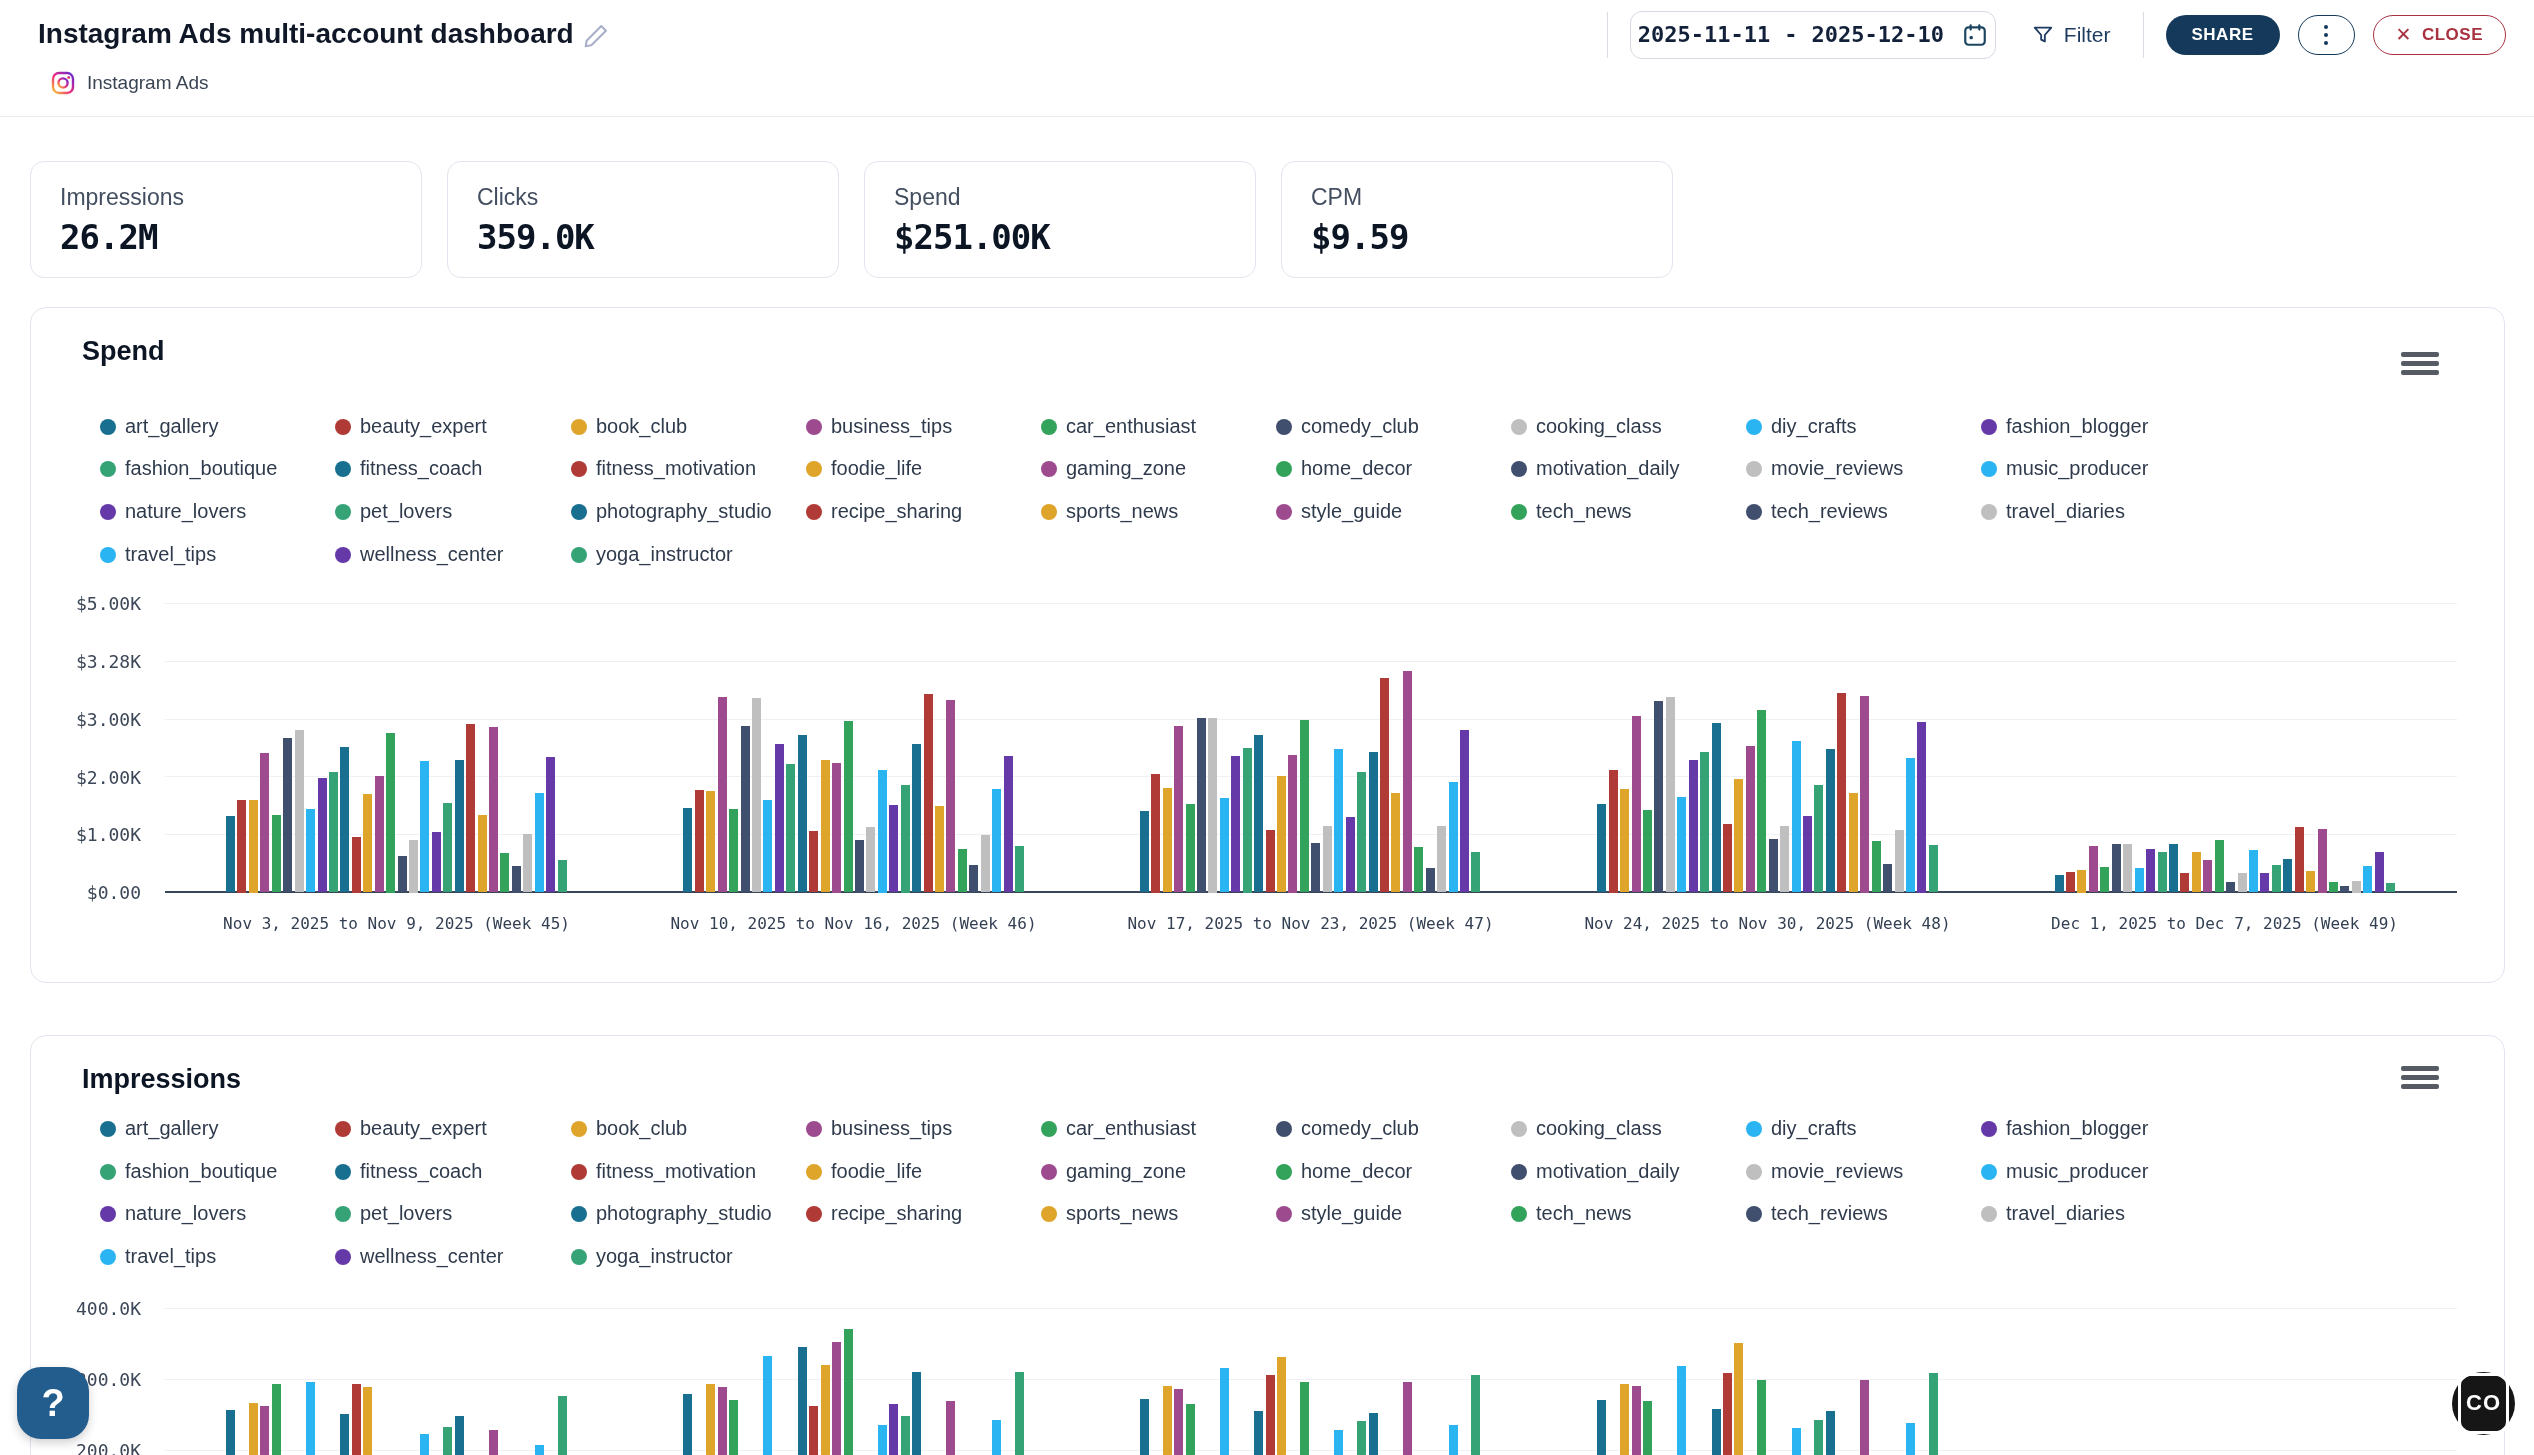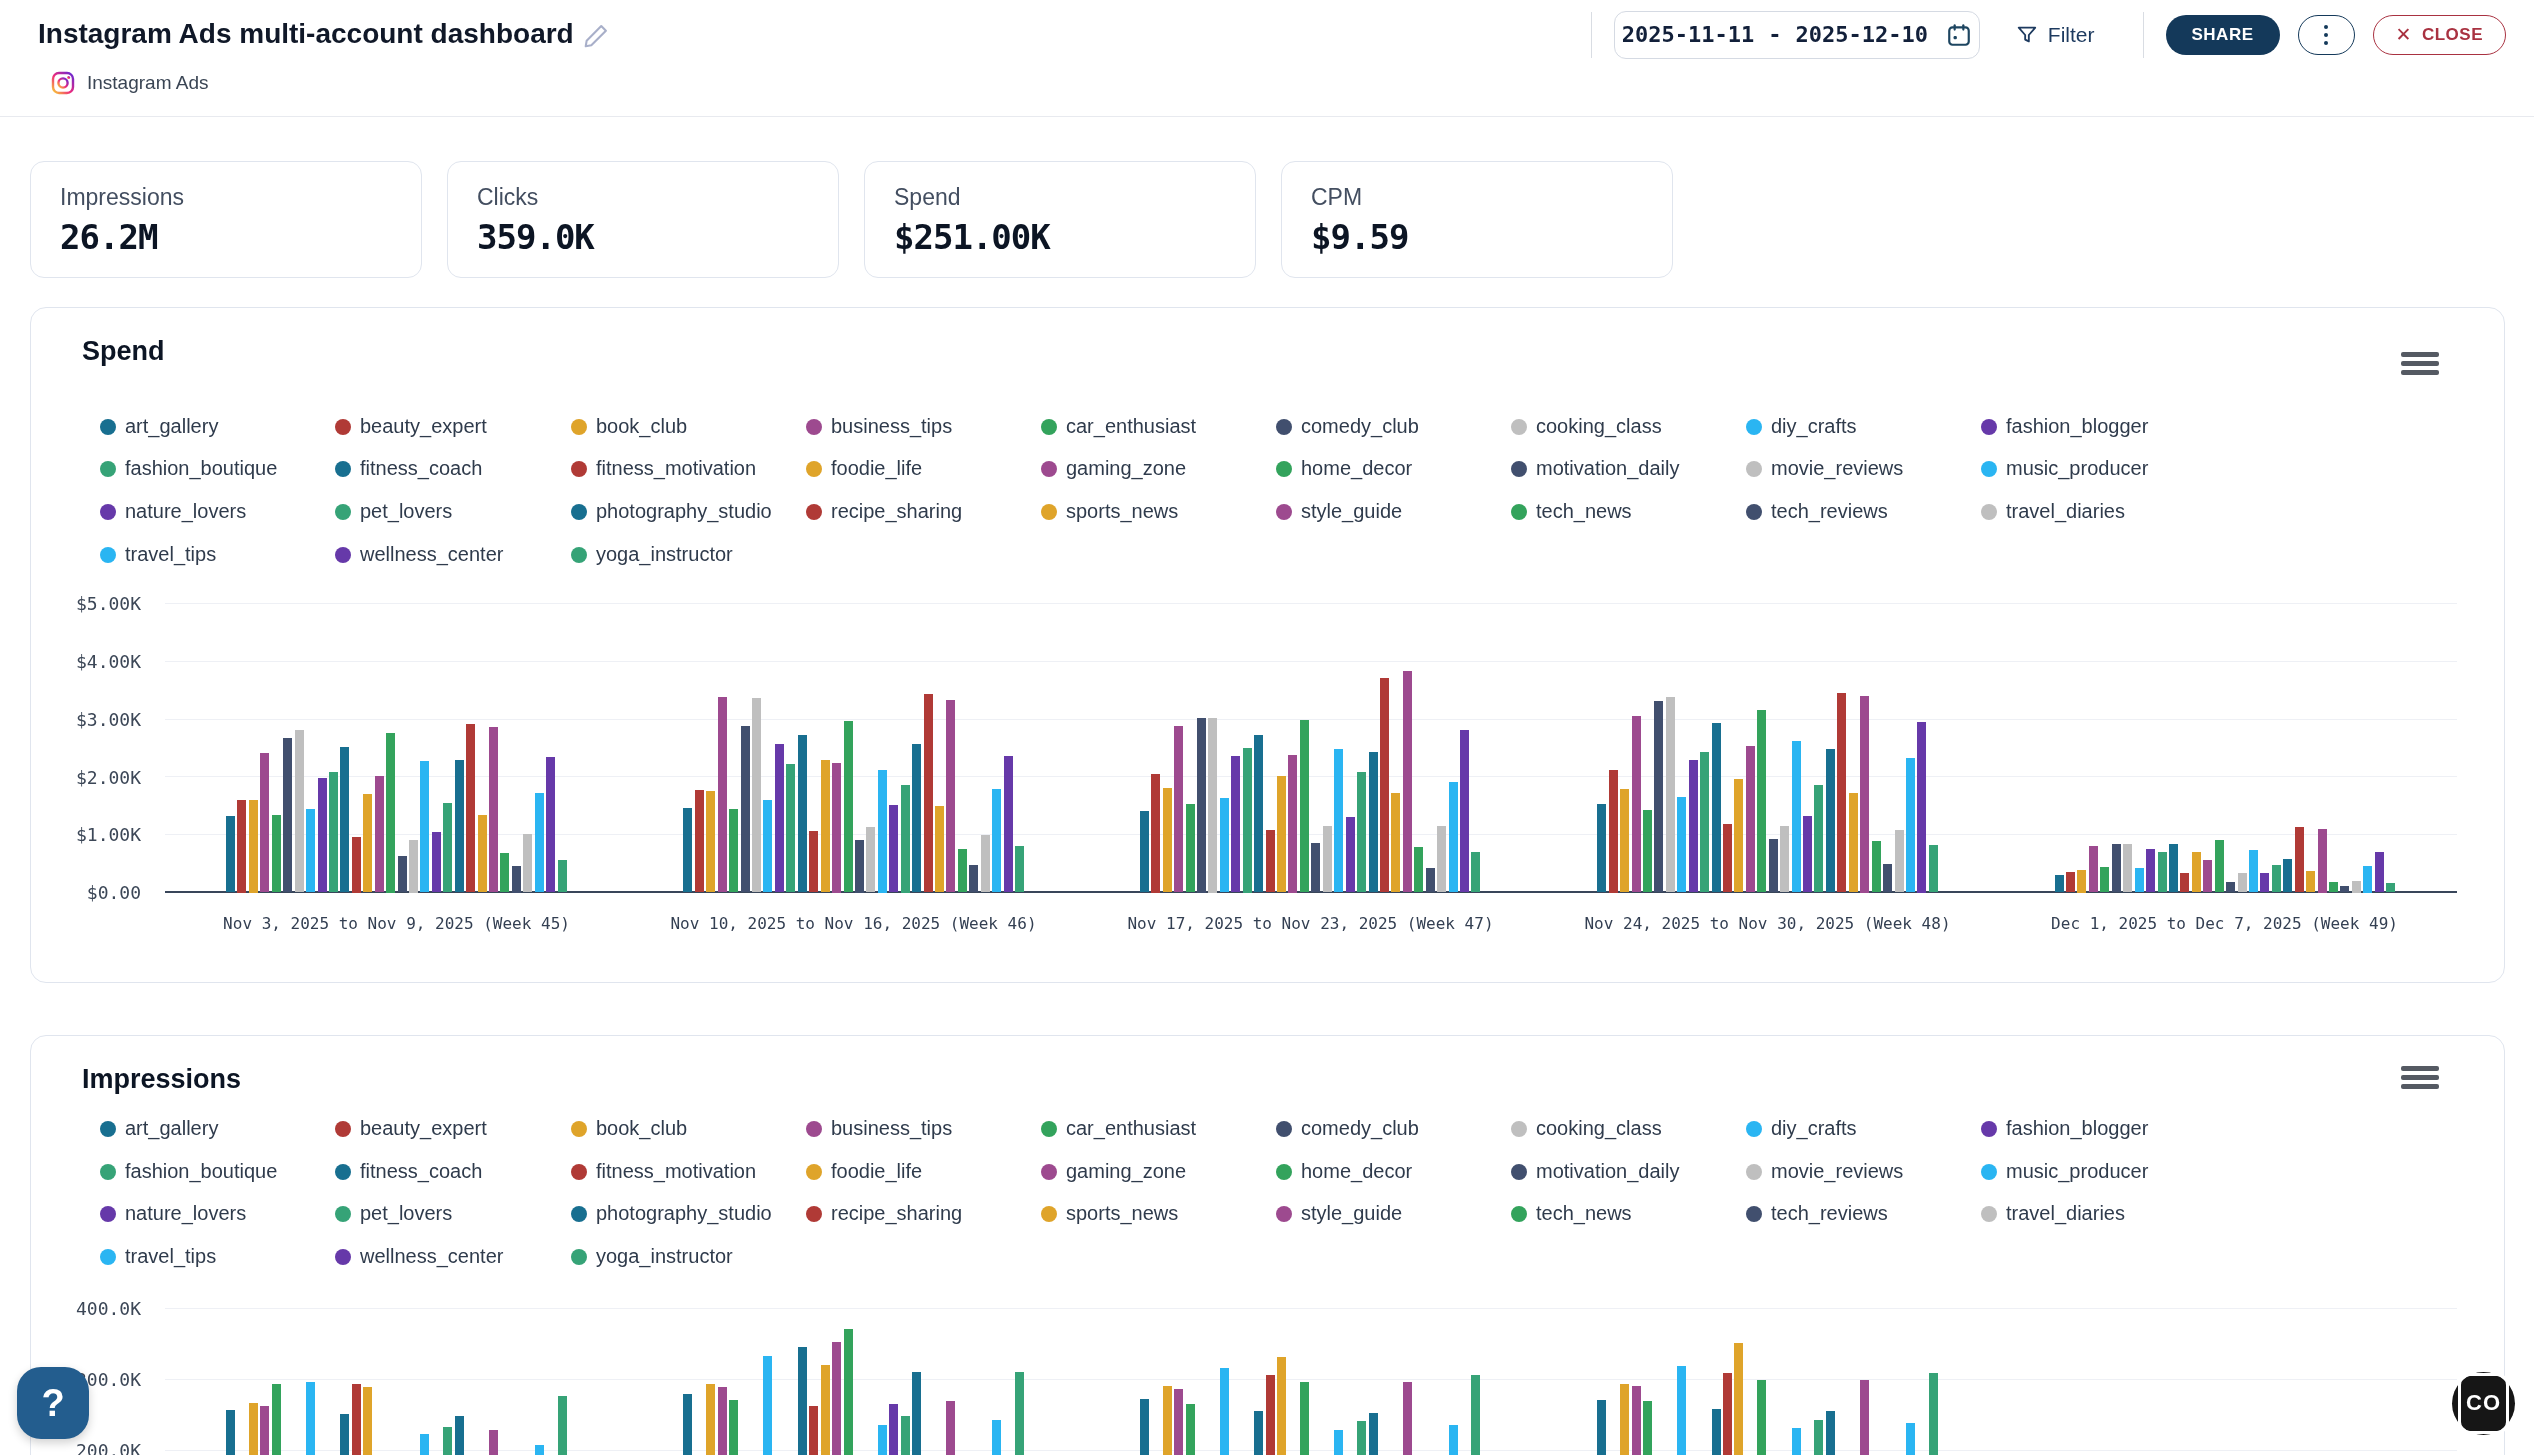--- a/index.html
+++ b/index.html
@@ -17,21 +17,21 @@
   .ig-icon { width:24px; height:24px; display:block; }
 
   .hdr-right { position:absolute; right:28px; top:0; height:69px; display:flex; align-items:center; }
   .vdiv { width:1px; height:46px; background:#d9dde3; }
   .date-box { width:366px; height:48px; border:1.5px solid #d5dae3; border-radius:12px;
               display:flex; align-items:center; justify-content:center; gap:14px;
               margin-left:22px; margin-right:36px; cursor:pointer; background:#fff; }
   .date-box span { font-size:22px; font-weight:700; color:#12203a; }
   .cal-icon { width:26px; height:26px; margin-left:4px; }
   .filter-btn { display:flex; align-items:center; gap:10px; color:#1d3a5f; font-size:21px;
-                margin-right:48px; cursor:pointer; }
+                margin-right:32px; cursor:pointer; }
   .filter-btn svg { width:22px; height:22px; }
   .share-btn { margin-left:22px; height:40px; padding:0 26px; border-radius:20px; background:#14395a;
                color:#fff; font-size:17px; font-weight:700; letter-spacing:0.5px; border:none;
                display:flex; align-items:center; cursor:pointer; }
   .kebab-btn { margin-left:18px; width:57px; height:40px; border-radius:20px; background:#fff;
                border:1.5px solid #14395a; display:flex; align-items:center; justify-content:center;
                cursor:pointer; }
   .kebab-btn .dots { display:flex; flex-direction:column; gap:4px; }
   .kebab-btn .dots i { width:4px; height:4px; border-radius:50%; background:#14395a; }
   .close-btn { margin-left:18px; height:40px; padding:0 22px; border-radius:20px; background:#fff;
@@ -279,21 +279,21 @@
       <span class="legend-dot" style="background: rgb(102, 57, 169);"></span>
       <span class="legend-label">wellness_center</span>
     </div>
     <div class="legend-item" style="left: 540px; top: 235px;">
       <span class="legend-dot" style="background: rgb(54, 163, 119);"></span>
       <span class="legend-label">yoga_instructor</span>
     </div>
     <div class="gridline" style="left: 134px; width: 2292px; top: 295px;"></div>
     <div class="ytick num" style="right: 2363px; top: 285px;">$5.00K</div>
     <div class="gridline" style="left: 134px; width: 2292px; top: 353px;"></div>
-    <div class="ytick num" style="right: 2363px; top: 343px;">$4.00K</div>
+    <div class="ytick num" style="right: 2363px; top: 343px;">$3.28K</div>
     <div class="gridline" style="left: 134px; width: 2292px; top: 411px;"></div>
     <div class="ytick num" style="right: 2363px; top: 401px;">$3.00K</div>
     <div class="gridline" style="left: 134px; width: 2292px; top: 468px;"></div>
     <div class="ytick num" style="right: 2363px; top: 459px;">$2.00K</div>
     <div class="gridline" style="left: 134px; width: 2292px; top: 526px;"></div>
     <div class="ytick num" style="right: 2363px; top: 516px;">$1.00K</div>
     <div class="ytick num" style="right: 2363px; top: 574px;">$0.00</div>
     <div class="axis-line" style="left: 134px; width: 2292px; top: 583px;"></div>
     <div class="xgroup-label num" style="left: 118px; top: 606px;">Nov 3, 2025 to Nov 9, 2025 (Week 45)</div>
     <div class="bar" style="left: 195px; top: 508px; height: 76px; background: rgb(24, 111, 144);"></div>

